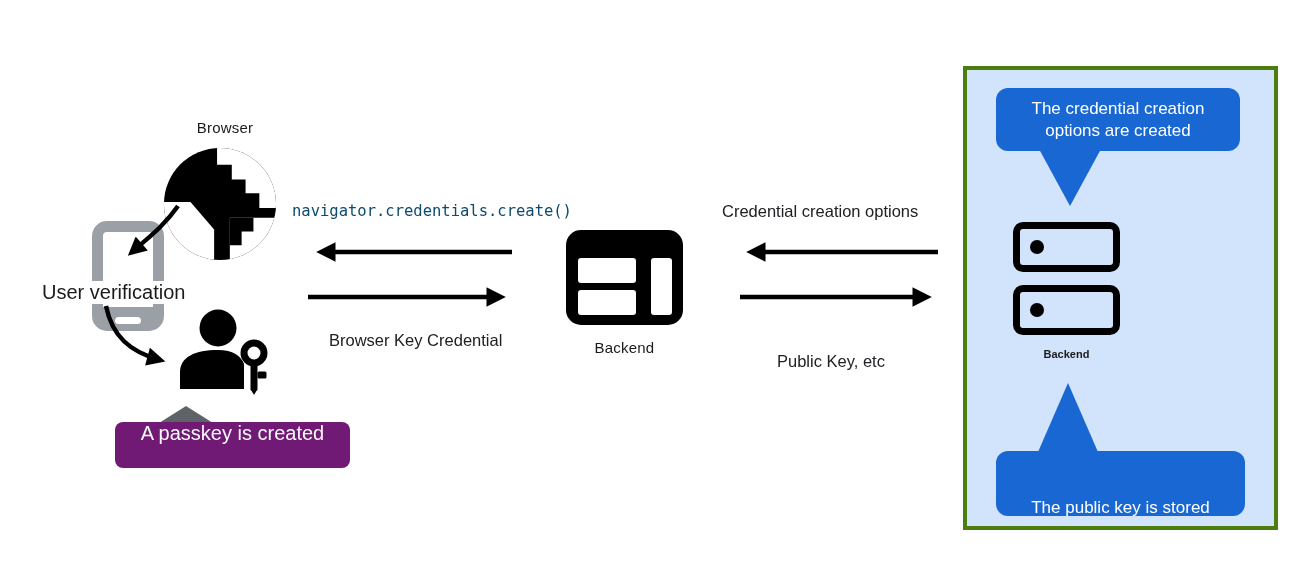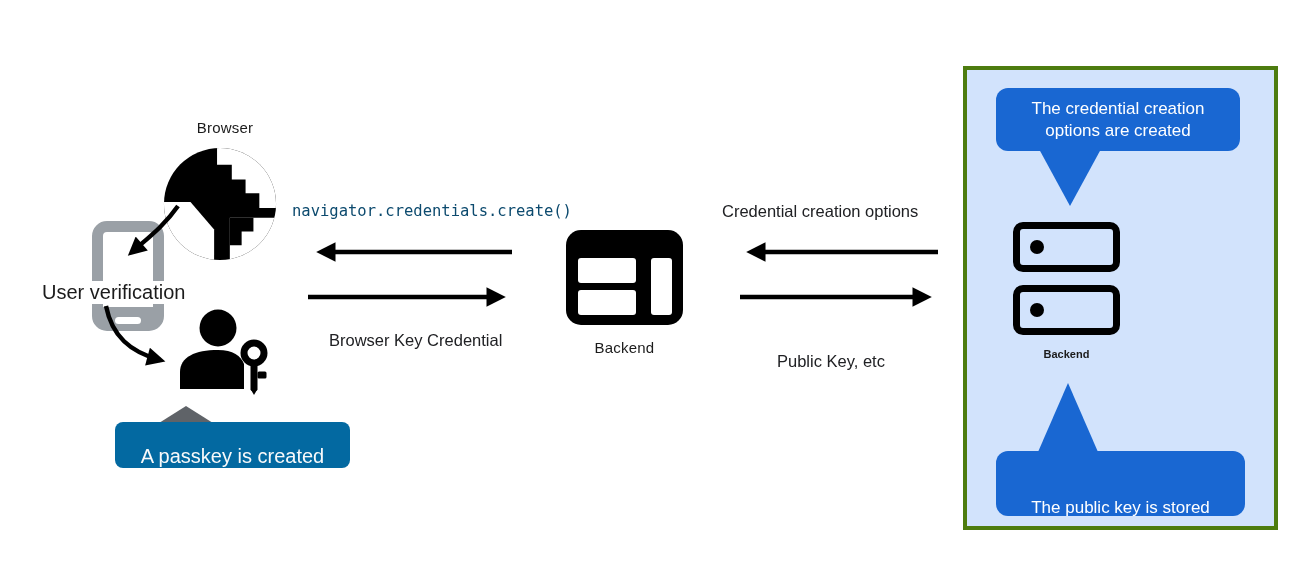--- a/index.html
+++ b/index.html
@@ -21,22 +21,22 @@
     border:11px solid #9aa0a6;border-bottom-width:24px;border-radius:15px;background:#ffffff;
   }
   .phone-dash{
     position:absolute;left:50%;transform:translateX(-50%);bottom:-17px;
     width:26px;height:7px;border-radius:4px;background:#ffffff;
   }
 
   
   .tooltip-dark{
     position:absolute;left:115px;top:422px;width:235px;height:46px;
-    background:#0369a1;border-radius:8px;color:#f8f9fa;font-size:20px;
-    display:flex;align-items:flex-end;justify-content:center;
+    background:#701a75;border-radius:8px;color:#f8f9fa;font-size:20px;
+    display:flex;align-items:flex-start;justify-content:center;
   }
   .tooltip-dark-pointer{
     position:absolute;left:159px;top:406px;width:0;height:0;
     border-left:27px solid transparent;border-right:27px solid transparent;
     border-bottom:17px solid #5f6368;
   }
 
   
   .panel{
     position:absolute;left:963px;top:66px;width:315px;height:464px;box-sizing:border-box;

